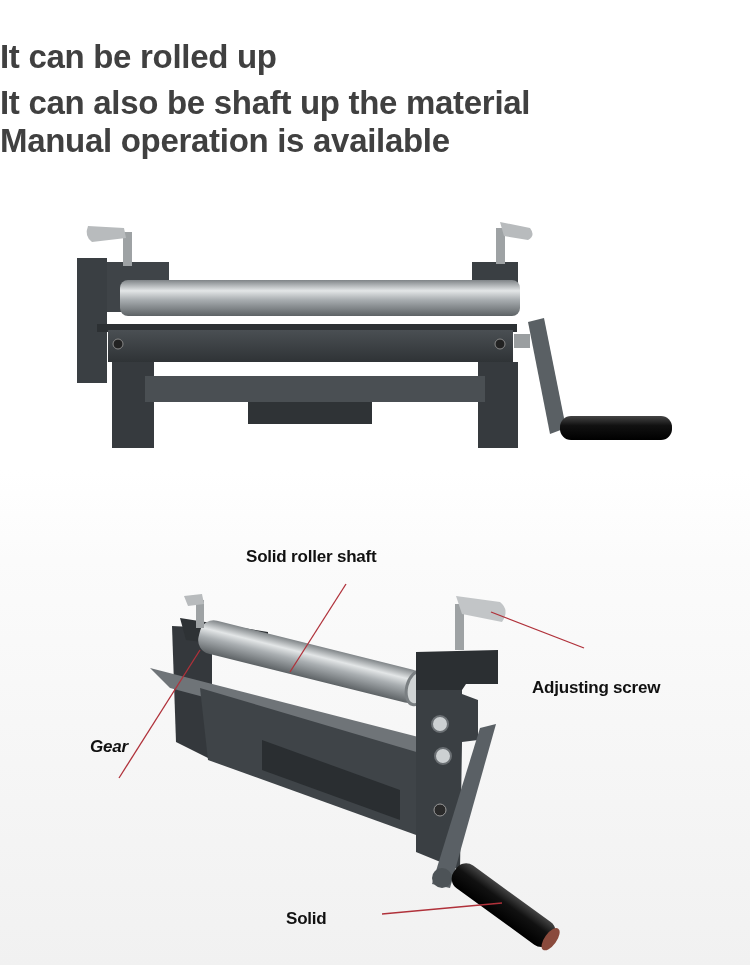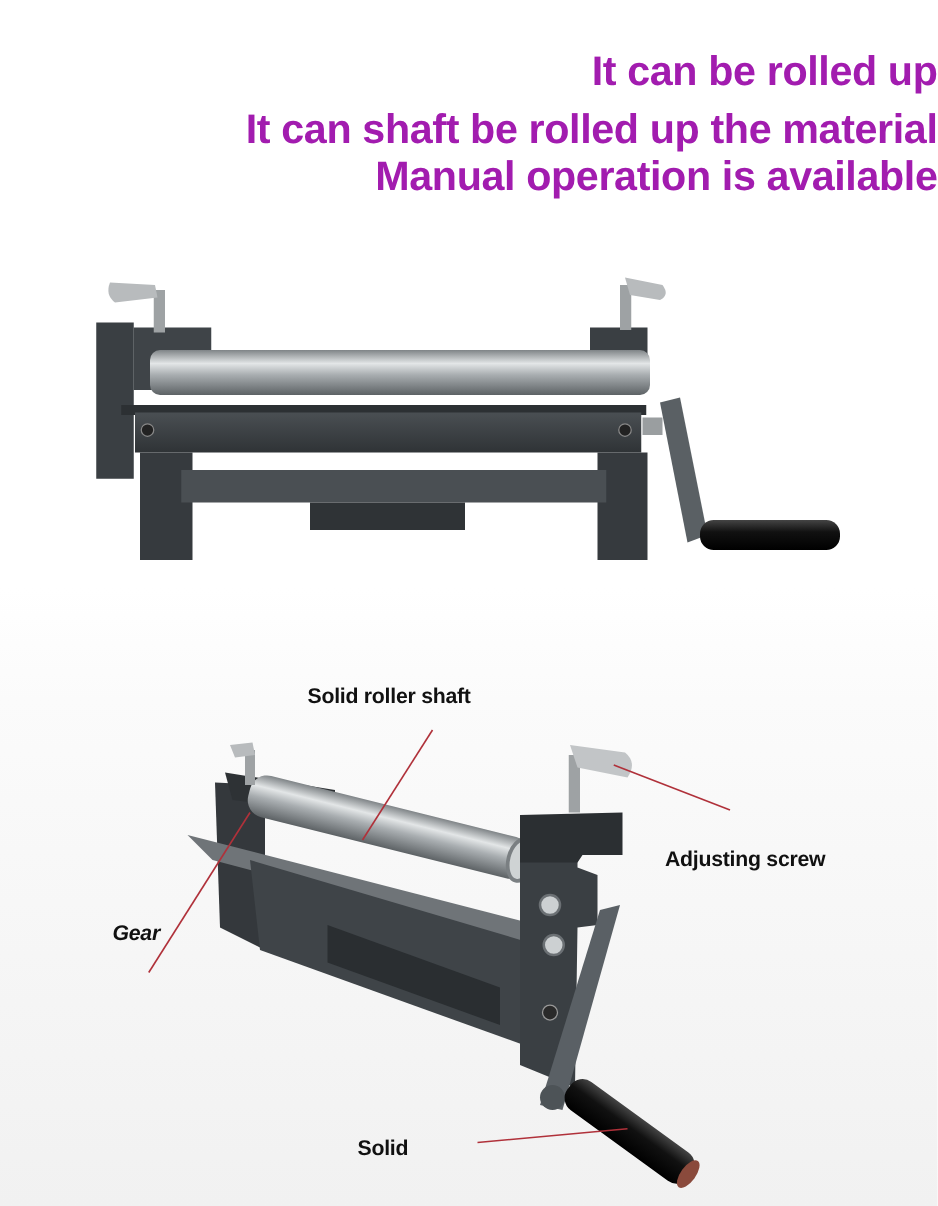--- a/index.html
+++ b/index.html
@@ -2,33 +2,33 @@
 <html><head>
 <meta charset="utf-8">
 <style>
   html, body { margin: 0; padding: 0; }
   body {
     width: 750px; height: 965px; position: relative; overflow: hidden;
     background: linear-gradient(to bottom, #ffffff 0px, #ffffff 470px, #fbfbfb 560px, #f1f1f1 965px);
     font-family: "Liberation Sans", "DejaVu Sans", sans-serif;
   }
   .headline {
-    position: absolute; left: 0; width: 750px; text-align: right;
-    font-weight: bold; color: #a21caf; font-size: 33px; letter-spacing: -0.3px;
+    position: absolute; left: 0; width: 750px; text-align: left;
+    font-weight: bold; color: #404040; font-size: 33px; letter-spacing: -0.3px;
   }
   .label {
     position: absolute; font-weight: bold; color: #111; font-size: 17px; letter-spacing: -0.2px; white-space: nowrap;
   }
   svg { position: absolute; left: 0; top: 0; }
 </style>
 </head>
 <body>
 
 <div class="headline" style="top:38px;">It can be rolled up</div>
-<div class="headline" style="top:84px;">It can shaft be rolled up the material</div>
+<div class="headline" style="top:84px;">It can also be shaft up the material</div>
 <div class="headline" style="top:122px;">Manual operation is available</div>
 
 <svg width="750" height="965">
   <defs>
     <linearGradient id="rollG" x1="0" y1="0" x2="0" y2="1">
       <stop offset="0" stop-color="#7f8487"></stop>
       <stop offset="0.3" stop-color="#e3e6e7"></stop>
       <stop offset="0.55" stop-color="#a9aeb1"></stop>
       <stop offset="1" stop-color="#5d6265"></stop>
     </linearGradient>

